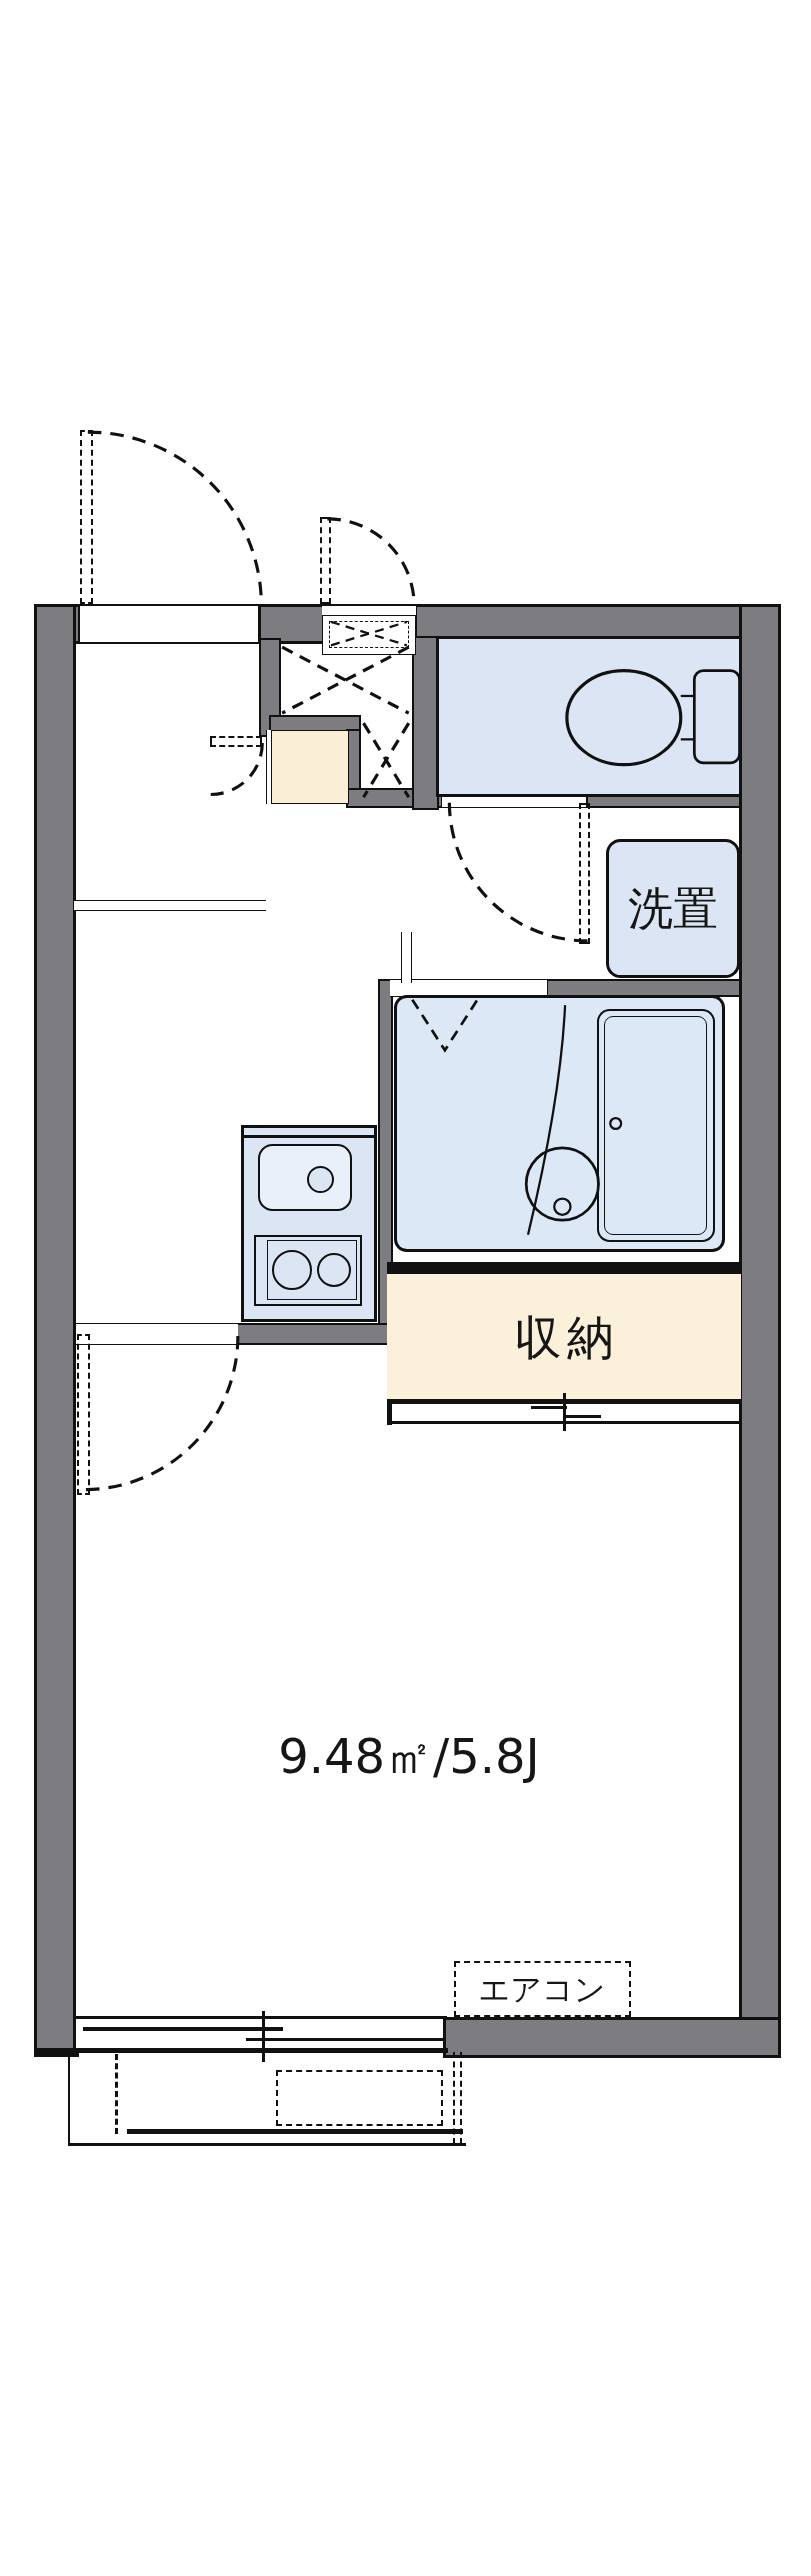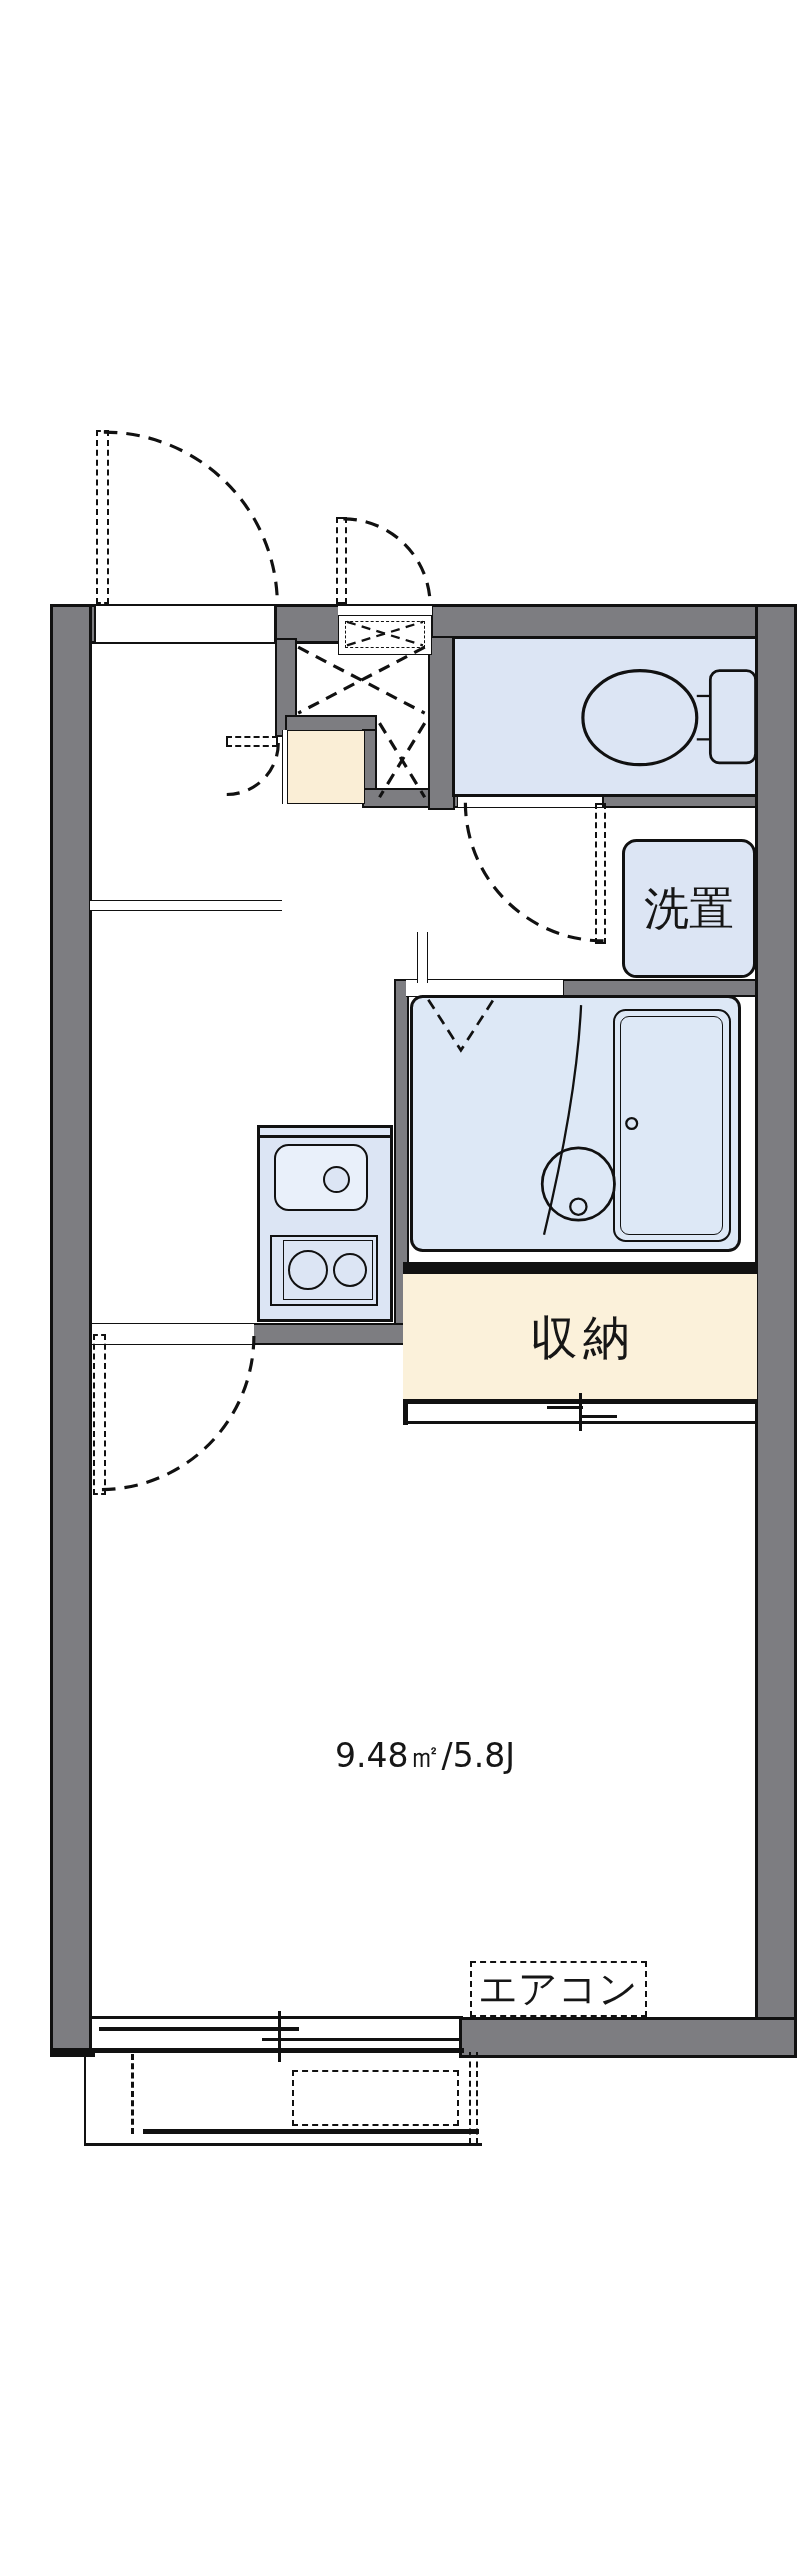--- a/index.html
+++ b/index.html
@@ -14,21 +14,21 @@
   .leaf{border:2.7px dashed #111;background:transparent;}
   .dashbox{border:2.7px dashed #111;background:#fff;}
   .nobg{background:transparent;}
   .line{background:#111;}
   .label{color:#161616;text-align:center;white-space:nowrap;transform:translate(-50%,-50%);line-height:1.1;}
   svg.overlay{position:absolute;left:0;top:0;z-index:50;}
 </style>
 </head>
 <body>
 
-<div class="abs" style="left:16px;top:0;width:782px;height:2576px;">
+<div class="abs" style="left:0;top:0;width:782px;height:2576px;">
 
   <div class="abs wall" style="left:34px;top:604px;width:47px;height:40px;"></div>
   <div class="abs wall" style="left:258px;top:604px;width:68px;height:40px;"></div>
   <div class="abs wall" style="left:414px;top:604px;width:367px;height:40px;"></div>
   <div class="abs wall" style="left:34px;top:604px;width:42px;height:1453px;"></div>
   <div class="abs wall" style="left:739px;top:604px;width:42px;height:1453px;"></div>
   <div class="abs wall" style="left:443px;top:2017px;width:338px;height:41px;"></div>
 
   <div class="abs wall w3" style="left:259px;top:638px;width:22px;height:99px;"></div>
   <div class="abs wall w3" style="left:269px;top:715px;width:92px;height:21px;"></div>
@@ -97,22 +97,22 @@
   <div class="abs dashbox" style="left:454px;top:1961px;width:177px;height:56px;"></div>
 
   <div class="abs leaf" style="left:80px;top:430px;width:12.7px;height:174px;"></div>
   <div class="abs leaf" style="left:320px;top:517px;width:11px;height:87px;"></div>
   <div class="abs leaf" style="left:210px;top:736px;width:52px;height:11px;"></div>
   <div class="abs leaf" style="left:579px;top:803px;width:11px;height:141px;"></div>
   <div class="abs leaf" style="left:77px;top:1334px;width:12.7px;height:161px;"></div>
 
   <div class="abs label" style="left:673px;top:909px;font-size:45px;">洗置</div>
   <div class="abs label" style="left:567px;top:1338px;font-size:47px;letter-spacing:5.4px;">収納</div>
-  <div class="abs label" style="left:409px;top:1756px;font-size:33px;">9.48㎡/5.8J</div>
-  <div class="abs label" style="left:542px;top:1989px;font-size:39px;">エアコン</div>
+  <div class="abs label" style="left:409px;top:1756px;font-size:48px;">9.48㎡/5.8J</div>
+  <div class="abs label" style="left:542px;top:1989px;font-size:31px;">エアコン</div>
 
   <svg class="overlay" width="812" height="2576" viewBox="0 0 898 2850">
     <g fill="none" stroke="#111" stroke-width="3.5" stroke-dasharray="15 10">
       <path d="M 97 478 A 192 192 0 0 1 289 670"></path>
       <path d="M 362 574 A 96 96 0 0 1 458 670"></path>
       <path d="M 290 822 A 57 57 0 0 1 233 879"></path>
       <path d="M 497 888 A 153 153 0 0 0 650 1041"></path>
       <path d="M 263 1478 A 170 170 0 0 1 93 1648"></path>
     </g>
     <g stroke="#111" stroke-width="3.5" stroke-dasharray="13 9">

